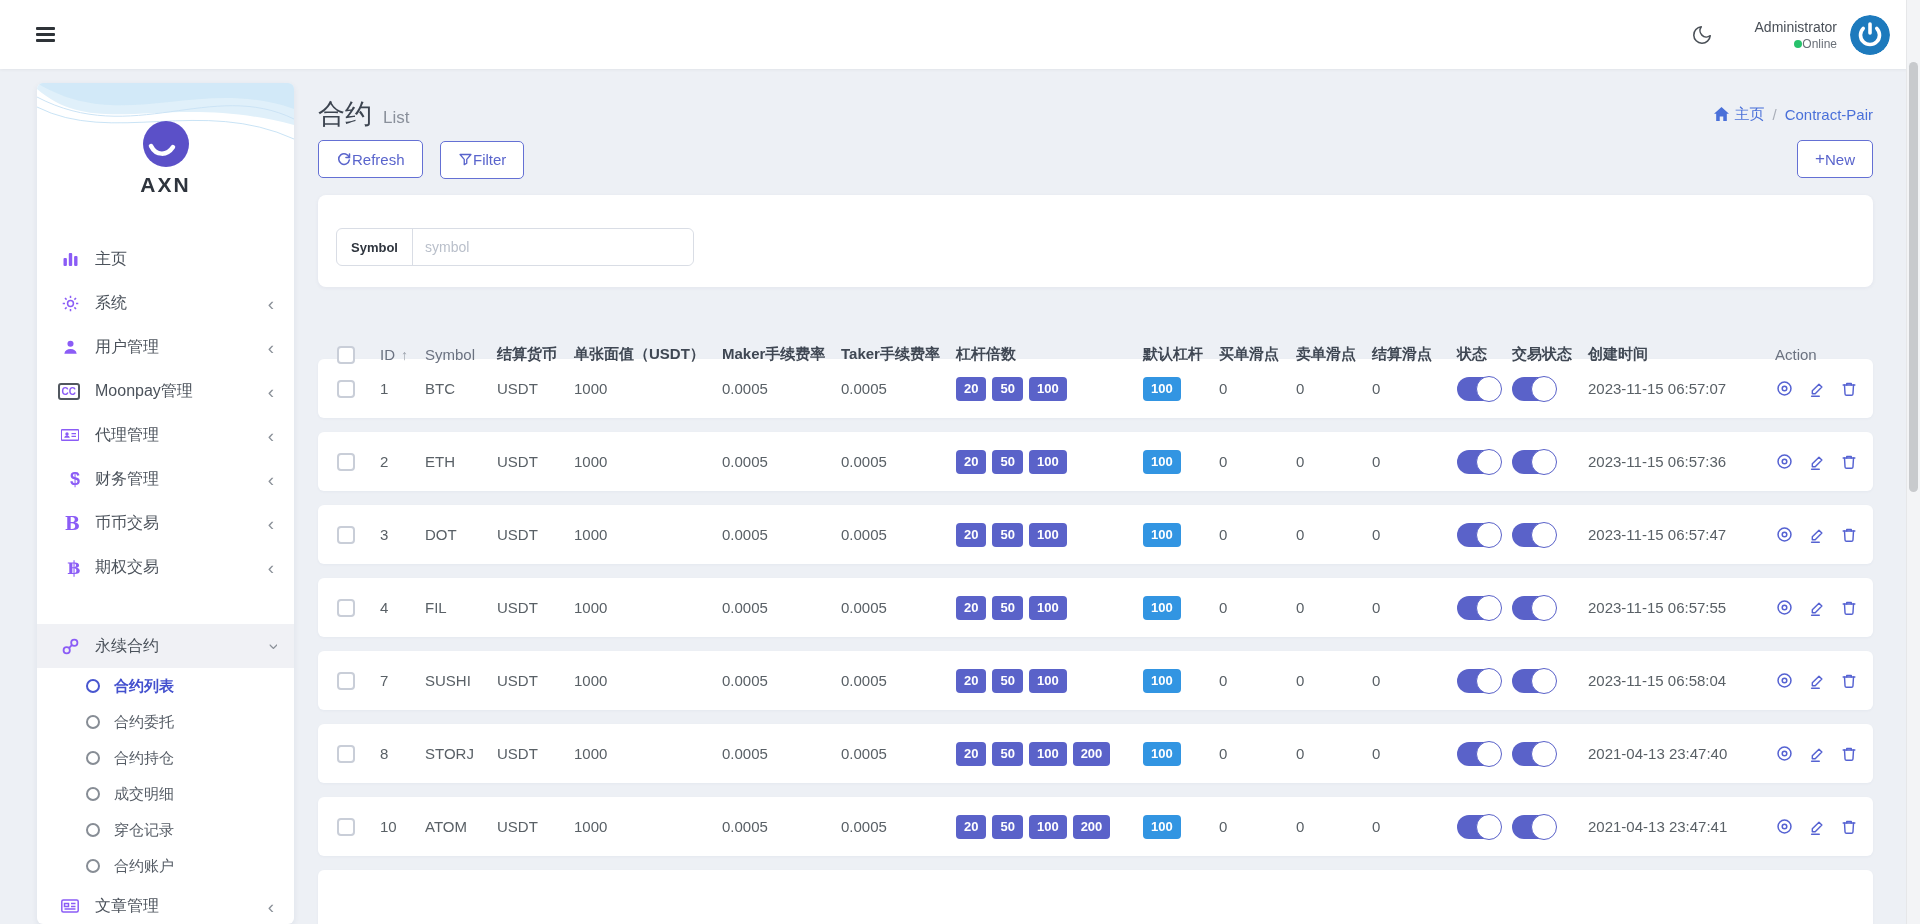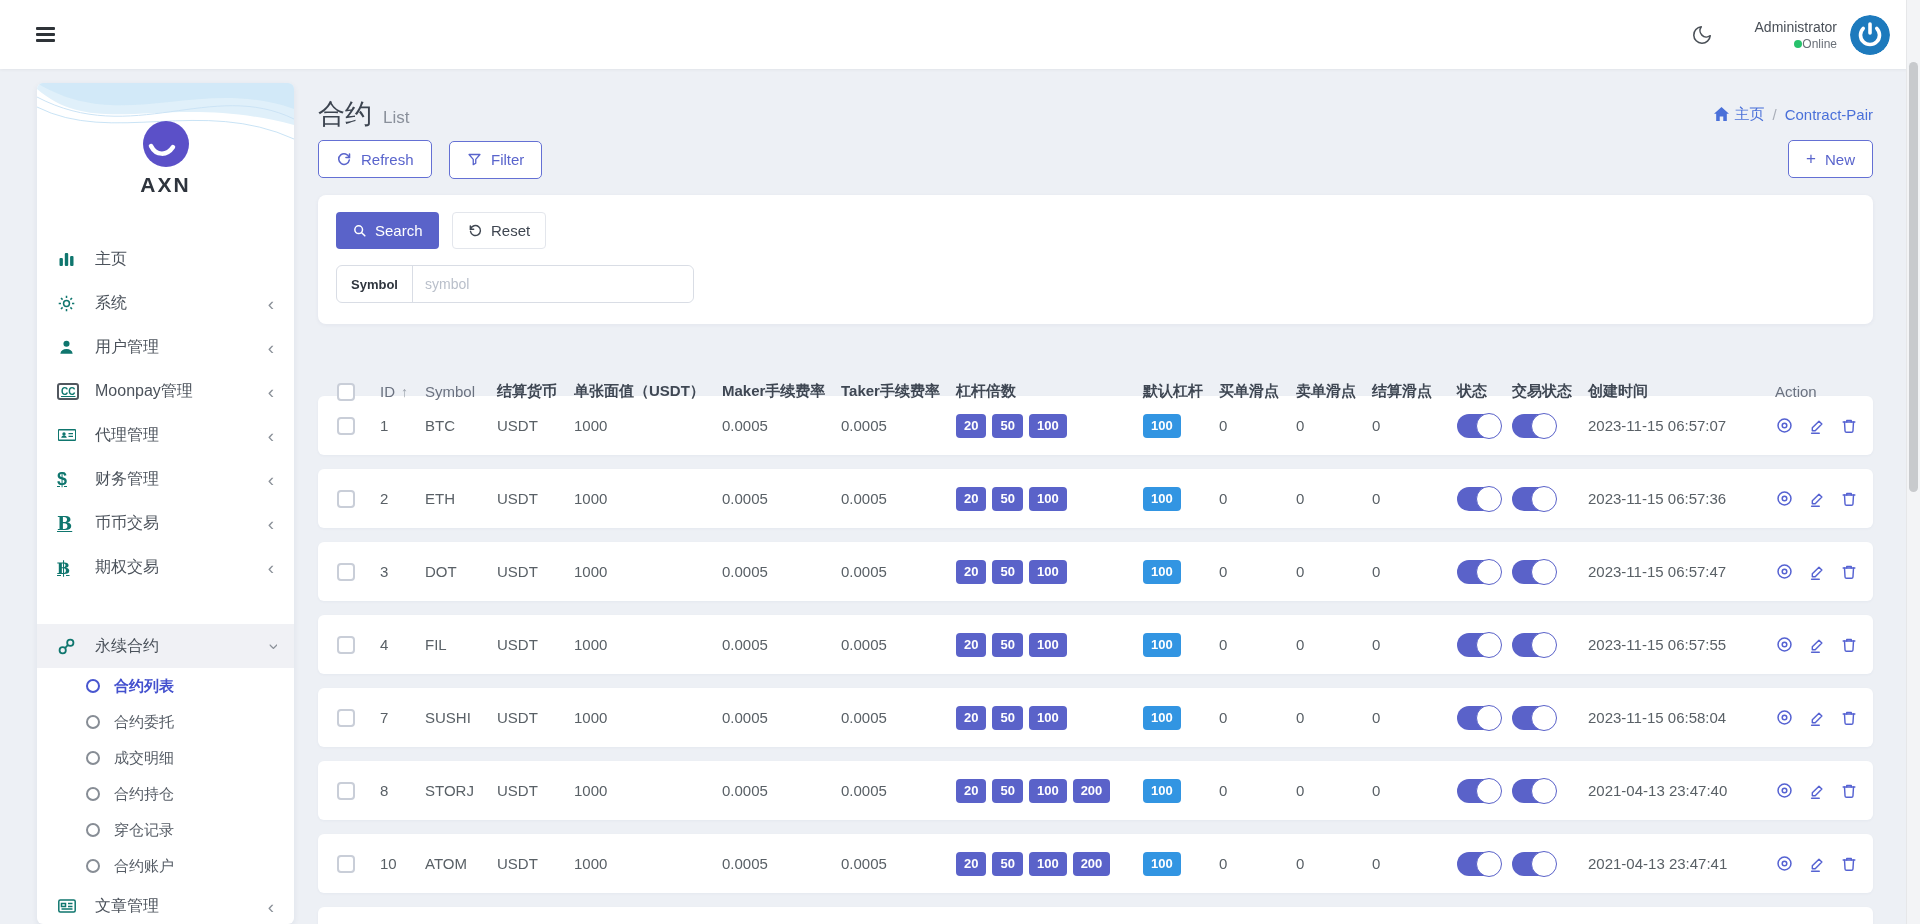--- a/index.html
+++ b/index.html
@@ -22,42 +22,42 @@
   
   .sidebar { position:absolute; left:37px; top:83px; width:257px; height:841px; background:#fff;
              border-radius:6px; box-shadow:0 2px 6px rgba(30,40,90,.07); overflow:hidden; z-index:5; }
   .brand { position:relative; height:132px; }
   .waves { position:absolute; top:0; left:0; }
   .logo-circle { position:absolute; top:37px; left:50%; transform:translateX(-50%); }
   .logo-text { position:absolute; top:90px; left:0; right:0; text-align:center; font-size:21px; font-weight:700; letter-spacing:2px; color:#2e343d; }
   nav { padding-top:22px; }
   .side-item { height:44px; display:flex; align-items:center; padding:0 20px; gap:15px; font-size:16px; color:#4b525b; cursor:pointer; }
   .side-item.active { background:#f0f1f5;margin-top:35px; }
-  .s-icon { width:23px; display:flex; justify-content:flex-start; align-items:center; color:#0f766e;text-decoration:underline; }
+  .s-icon { width:23px; display:flex; justify-content:flex-end; align-items:center; color:#8b5cf6; }
   .ticon { font-size:18px; font-weight:600; }
   .serif { font-family:"DejaVu Serif","Liberation Serif",serif; font-weight:700; }
   .cc-badge { border:2px solid #51575f; border-radius:3px; font-size:10px; font-weight:800; padding:0 2px; line-height:13px; }
   .chev { margin-left:auto; color:#8b9199; font-size:19px; line-height:1; }
   .chev.open { transform:rotate(-90deg); }
   .sub-item { height:36px; display:flex; align-items:center; padding-left:49px; gap:14px; font-size:15px; color:#565d66; cursor:pointer; }
   .ring { width:14px; height:14px; border:2px solid #878d95; border-radius:50%; flex:0 0 14px; }
   .sub-item.active { color:#4350ce; font-weight:600; }
   .sub-item.active .ring { border-color:#4856cf; }
 
   
   .main { position:absolute; left:318px; top:83px; width:1555px; }
   .page-head { display:flex; align-items:center; justify-content:space-between; padding-top:12px; height:50px; }
   .title { font-size:27px; color:#3c4450; font-weight:500; }
   .subtitle { font-size:17px; color:#8a909b; margin-left:11px; }
   .breadcrumb { font-size:15px; display:flex; align-items:center; gap:8px; }
   .bc-link { color:#4a70d9; cursor:pointer; display:flex; align-items:center; gap:5px; }
   .bc-sep { color:#a9aeb8; }
   .toolbar { position:relative; margin-top:7px; height:38px; }
   .btn-outline { height:38px; padding:0 17px; background:#fff; border:1px solid #6470d4; color:#5964cc; border-radius:5px;
-                 font-size:15px; display:inline-flex; align-items:center; gap:9px; margin-right:13px; cursor:pointer; }
+                 font-size:15px; display:inline-flex; align-items:center; margin-right:13px; cursor:pointer; }
   .btn-new { position:absolute; right:0; top:0; margin-right:0; }
   .search-card { margin-top:17px; background:#fff; border-radius:8px; padding:17px 18px 21px; box-shadow:0 1px 4px rgba(30,40,90,.05); }
   .btn-search { background:#5a63c9; color:#fff; border:none; border-radius:4px; height:37px; padding:0 16px; font-size:15px;
                 display:inline-flex; align-items:center; gap:8px; cursor:pointer; }
   .btn-reset { background:#fff; color:#3f4651; border:1px solid #e3e6ec; border-radius:4px; height:37px; padding:0 15px; font-size:15px;
                display:inline-flex; align-items:center; gap:8px; margin-left:9px; cursor:pointer; }
   .input-group { margin-top:16px; width:358px; height:38px; border:1px solid #d9dde5; border-radius:6px; display:flex; background:#fff; }
   .ig-label { display:flex; align-items:center; padding:0 14px; font-size:13px; font-weight:700; color:#2f353e; border-right:1px solid #d9dde5; }
   .ig-input { flex:1; border:none; outline:none; border-radius:0 6px 6px 0; padding:0 12px; font-size:14px; color:#3f4651; }
   .ig-input::placeholder { color:#b9bfca; }
@@ -210,25 +210,25 @@
         <div class="sub-item active">
           <span class="ring"></span>
           <span class="sub-label">合约列表</span>
         </div>
         <div class="sub-item">
           <span class="ring"></span>
           <span class="sub-label">合约委托</span>
         </div>
         <div class="sub-item">
           <span class="ring"></span>
-          <span class="sub-label">成交明细</span>
+          <span class="sub-label">合约持仓</span>
         </div>
         <div class="sub-item">
           <span class="ring"></span>
-          <span class="sub-label">合约持仓</span>
+          <span class="sub-label">成交明细</span>
         </div>
         <div class="sub-item">
           <span class="ring"></span>
           <span class="sub-label">穿仓记录</span>
         </div>
         <div class="sub-item">
           <span class="ring"></span>
           <span class="sub-label">合约账户</span>
         </div>
       </div>
@@ -287,36 +287,20 @@
         </svg>
       <span>Filter</span>
     </button>
     <button class="btn-outline btn-new">
       <span style="font-size:17px;">+</span>
       <span>New</span>
     </button>
   </div>
 
   <div class="search-card">
-    <div>
-      <button class="btn-search">
-        <svg width="15" height="15" viewBox="0 0 18 18" fill="none" stroke="currentColor" stroke-width="1.8" stroke-linecap="round">
-            <circle cx="8" cy="8" r="4.6"></circle>
-            <path d="M11.6 11.6L15.4 15.4"></path>
-          </svg>
-        <span>Search</span>
-      </button>
-      <button class="btn-reset">
-        <svg width="15" height="15" viewBox="0 0 18 18" fill="none" stroke="currentColor" stroke-width="1.7" stroke-linecap="round">
-            <path d="M3.2 7.2A6 6 0 1 1 3 10"></path>
-            <path d="M2.8 3.4v4h4"></path>
-          </svg>
-        <span>Reset</span>
-      </button>
-    </div>
     <div class="input-group">
       <span class="ig-label">Symbol</span>
       <input class="ig-input" type="text" placeholder="symbol" style="">
     </div>
   </div>
 
   <div class="table-area">
     <div id="thead">
         <div class="trow thead">
           <div class="cell cb-cell">

